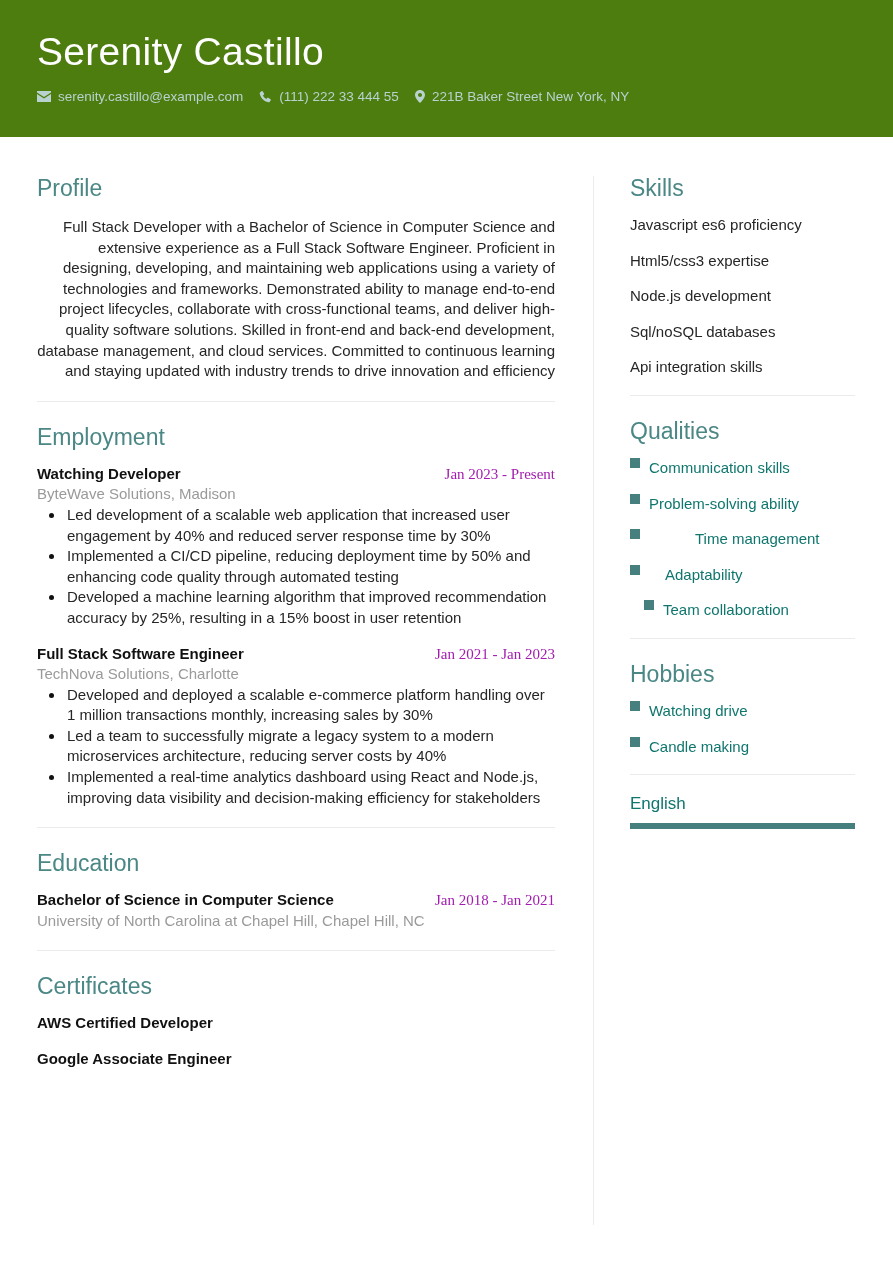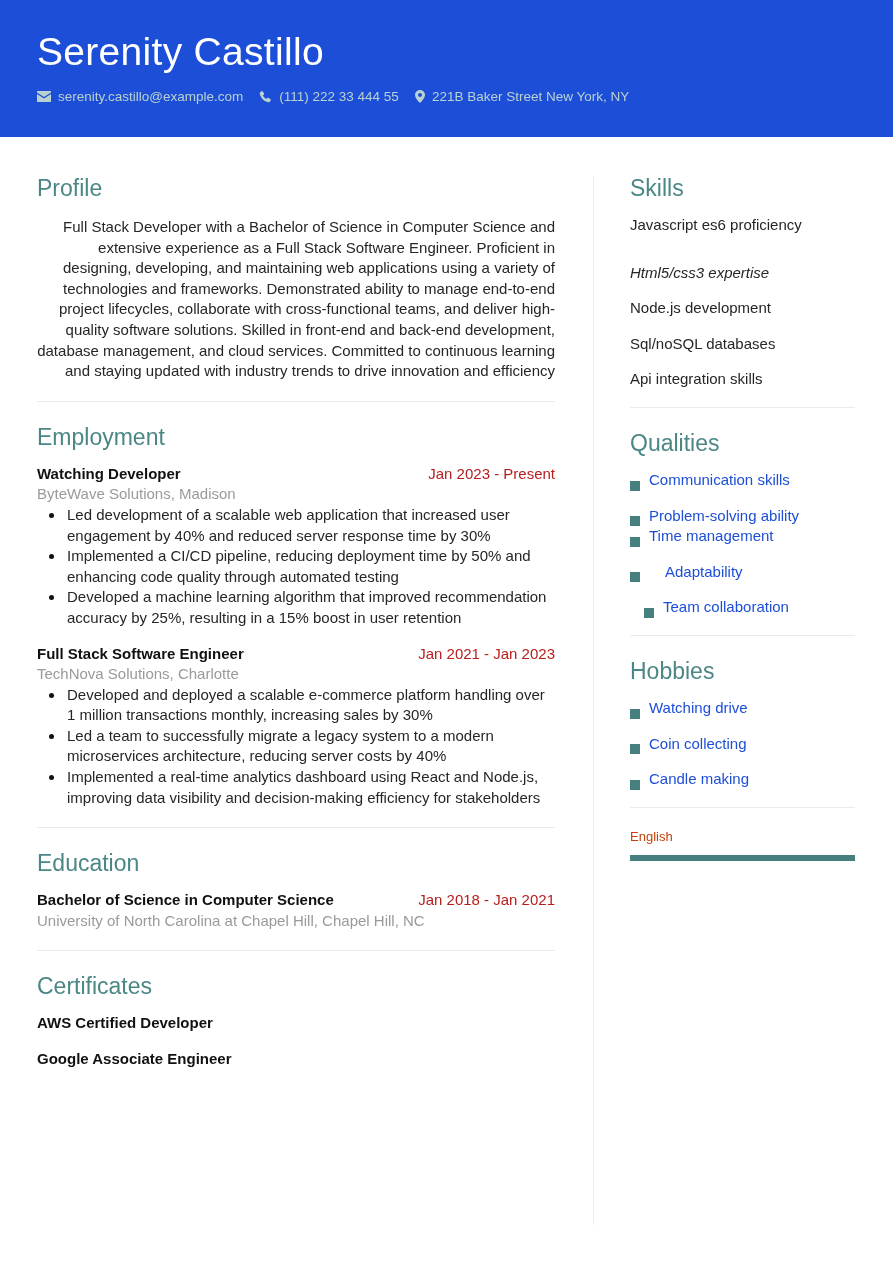--- a/index.html
+++ b/index.html
@@ -1,21 +1,21 @@
 <!DOCTYPE html>
 <html><head>
   <meta charset="utf-8">
   <style>
     * { margin: 0; padding: 0; box-sizing: border-box; }
     html, body { width: 893px; height: 1263px; background: #ffffff; overflow: hidden; }
     body { font-family: "Liberation Sans", "DejaVu Sans", sans-serif; color: #1f1f1f; position: relative; }
 
     .header {
       position: absolute; left: 0; top: 0; width: 893px; height: 137px;
-      background: #1d4ed8;
+      background: #4d7c0f;
     }
     .header .name {
       position: absolute; left: 37px; top: 30px;
       font-size: 39px; color: #ffffff; font-weight: normal; letter-spacing: 0.3px;
     }
     .contacts {
       position: absolute; left: 37px; top: 89px; display: flex; align-items: center;
       font-size: 13.5px; color: #b9d2d0;
     }
     .contact { display: flex; align-items: center; margin-right: 16px; }
@@ -34,38 +34,38 @@
     }
     .hr { height: 1px; background: #ebebeb; }
 
     .profile-text {
       margin-top: 13px; font-size: 15px; line-height: 20.6px; color: #262626; text-align: right;
     }
 
     .job { margin-top: 0; }
     .job-head { display: flex; justify-content: space-between; font-size: 15px; line-height: 20.6px; }
     .job-title { font-weight: bold; color: #111; }
-    .job-date { color: #b91c1c; }
+    .job-date { color: #a21caf; font-family: Liberation Serif, serif; }
     .job-company { font-size: 15px; line-height: 20.6px; color: #9a9a9a; }
     .bullets { list-style: none; margin-left: 0; }
     .bullets li {
       position: relative; padding-left: 30px; font-size: 15px; line-height: 20.6px; color: #262626;
     }
     .bullets li::before {
       content: ""; position: absolute; left: 12px; top: 8px; width: 5px; height: 5px;
       border-radius: 50%; background: #111;
     }
 
     .cert { font-size: 15px; font-weight: bold; color: #111; line-height: 20.6px; }
 
     .skill { font-size: 15px; color: #262626; line-height: 20.6px; }
-    .sq-item { display: flex; align-items: flex-end; font-size: 15px; color: #1d4ed8; line-height: 20.6px; }
+    .sq-item { display: flex; align-items: flex-start; font-size: 15px; color: #0f766e; line-height: 20.6px; }
     .sq { width: 10px; height: 10px; background: #45807e; margin-right: 9px; flex: none; }
 
-    .lang-label { font-size: 13px; color: #c2410c; line-height: 20.6px; }
+    .lang-label { font-size: 17px; color: #0f766e; line-height: 20.6px; }
     .lang-bar { height: 6px; background: #e6efee; margin-top: 8px; position: relative; }
     .lang-fill { position: absolute; left: 0; top: 0; height: 6px; background: #45807e; }
   </style>
 </head>
 <body>
 
 <div class="header">
   <h1 class="name">Serenity Castillo</h1>
   <div class="contacts">
     <div class="contact">
@@ -147,40 +147,40 @@
     <div class="cert" style="margin-top:15px;">Google Associate Engineer</div>
   </section>
 </div>
 
 <div class="right">
 
   <section>
     <h2 class="section-title">Skills</h2>
     <div style="margin-top:11px;">
       <div class="skill">Javascript es6 proficiency</div>
-      <div class="skill" style="margin-top:27px;font-style:italic;">Html5/css3 expertise</div>
+      <div class="skill" style="margin-top:15px;">Html5/css3 expertise</div>
       <div class="skill" style="margin-top:15px;">Node.js development</div>
       <div class="skill" style="margin-top:15px;">Sql/noSQL databases</div>
       <div class="skill" style="margin-top:15px;">Api integration skills</div>
     </div>
   </section>
   <div class="hr" style="margin-top:17px;"></div>
 
   <section style="margin-top:19px;">
     <h2 class="section-title">Qualities</h2>
     <div style="margin-top:11px;">
       <div class="sq-item">
           <span class="sq"></span>
           <span>Communication skills</span>
         </div>
       <div class="sq-item" style="margin-top:15px;">
           <span class="sq"></span>
           <span>Problem-solving ability</span>
         </div>
-      <div class="sq-item" style="">
+      <div class="sq-item" style="margin-top:15px;gap:46px;">
           <span class="sq"></span>
           <span>Time management</span>
         </div>
       <div class="sq-item" style="margin-top:15px;gap:16px;">
           <span class="sq"></span>
           <span>Adaptability</span>
         </div>
       <div class="sq-item" style="margin-top:15px;margin-left:14px;">
           <span class="sq"></span>
           <span>Team collaboration</span>
@@ -188,24 +188,20 @@
     </div>
   </section>
   <div class="hr" style="margin-top:17px;"></div>
 
   <section style="margin-top:19px;">
     <h2 class="section-title">Hobbies</h2>
     <div style="margin-top:11px;">
       <div class="sq-item">
           <span class="sq"></span>
           <span>Watching drive</span>
-        </div>
-      <div class="sq-item" style="margin-top:15px;">
-          <span class="sq"></span>
-          <span>Coin collecting</span>
         </div>
       <div class="sq-item" style="margin-top:15px;">
           <span class="sq"></span>
           <span>Candle making</span>
         </div>
     </div>
   </section>
   <div class="hr" style="margin-top:17px;"></div>
 
   <section style="margin-top:19px;">

